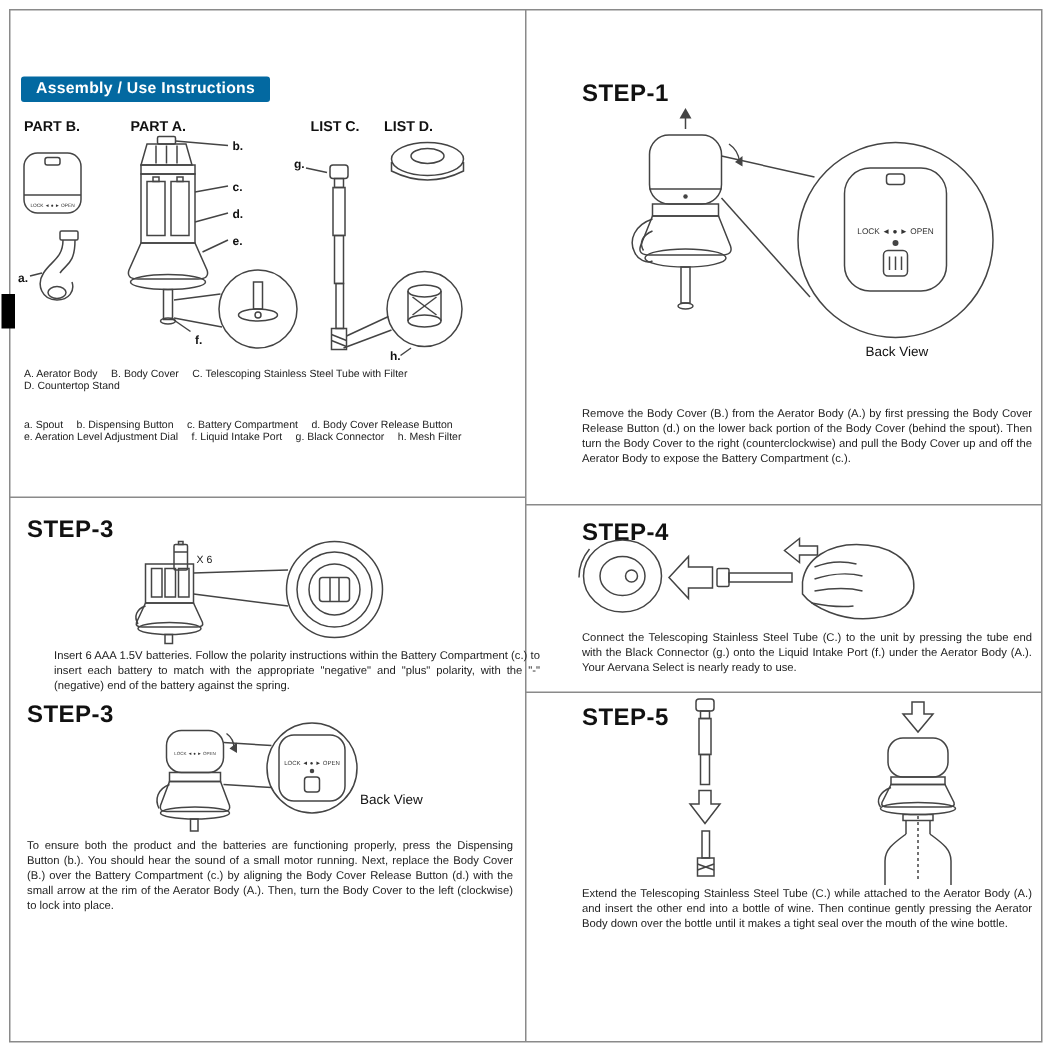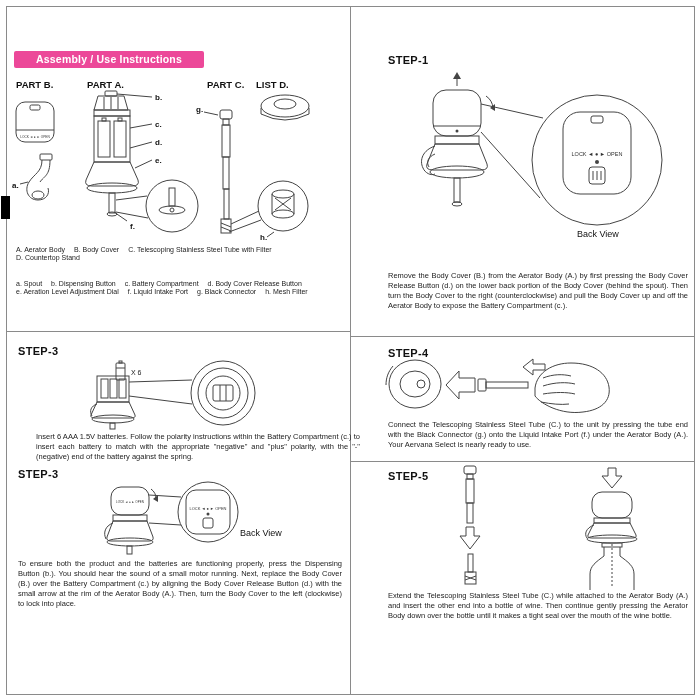--- a/index.html
+++ b/index.html
@@ -1,23 +1,23 @@
 <!DOCTYPE html>
 <html><head>
 <meta charset="utf-8">
 <style>
   html,body{margin:0;padding:0;}
   body{width:700px;height:700px;background:#fff;font-family:"Liberation Sans",sans-serif;position:relative;overflow:hidden;color:#111;}
   .abs{position:absolute;}
   .frame{left:6px;top:6px;width:687px;height:687px;border:1px solid #8a8a8a;}
   .divider{background:#8a8a8a;}
   .tab-mark{background:#000;}
-  .header-badge{background:#ec4899;color:#fff;font-size:10.5px;font-weight:bold;padding:2px 22px 3px;border-radius:2px;letter-spacing:.2px;}
+  .header-badge{background:#0369a1;color:#fff;font-size:10.5px;font-weight:bold;padding:2px 10px 3px;border-radius:2px;letter-spacing:.2px;}
   .part-label{font-size:9.5px;font-weight:bold;}
-  .step-title{font-size:11px;font-weight:bold;letter-spacing:.3px;text-align:center;}
+  .step-title{font-size:16px;font-weight:bold;letter-spacing:.3px;text-align:center;}
   .list-title{font-size:8px;font-weight:bold;margin-bottom:2px;}
   .list-items{display:flex;flex-wrap:wrap;column-gap:9px;row-gap:1px;font-size:7px;color:#222;width:100%;}
   .body-text{font-size:7.5px;line-height:10px;color:#222;text-align:justify;}
   .bold{font-weight:bold;margin-top:2px;}
   .back-view{font-size:9px;color:#111;}
   svg{display:block;}
 </style>
 </head>
 <body>
 
@@ -27,21 +27,21 @@
 <div class="abs divider" style="left:350px;top:336px;width:344px;height:1px"></div>
 <div class="abs divider" style="left:350px;top:461px;width:344px;height:1px"></div>
 <div class="abs tab-mark" style="left:1px;top:196px;width:9px;height:23px"></div>
 
 <div class="abs header-badge" style="left:14px;top:51px">
   <span>Assembly / Use Instructions</span>
 </div>
 
 <div class="abs part-label" style="left:16px;top:79px">PART B.</div>
 <div class="abs part-label" style="left:87px;top:79px">PART A.</div>
-<div class="abs part-label" style="left:207px;top:79px">PART C.</div>
+<div class="abs part-label" style="left:207px;top:79px">LIST C.</div>
 <div class="abs part-label" style="left:256px;top:79px">LIST D.</div>
 
 <svg class="abs" style="left:8px;top:88px" width="336" height="156" viewBox="0 0 336 156">
   <g stroke="#444" fill="none" stroke-width="1">
     <g>
       <rect x="8" y="14" width="38" height="40" rx="9"></rect>
       <rect x="22" y="17" width="10" height="5" rx="1.5"></rect>
       <line x1="8" y1="42" x2="46" y2="42"></line>
     </g>
     <g>

